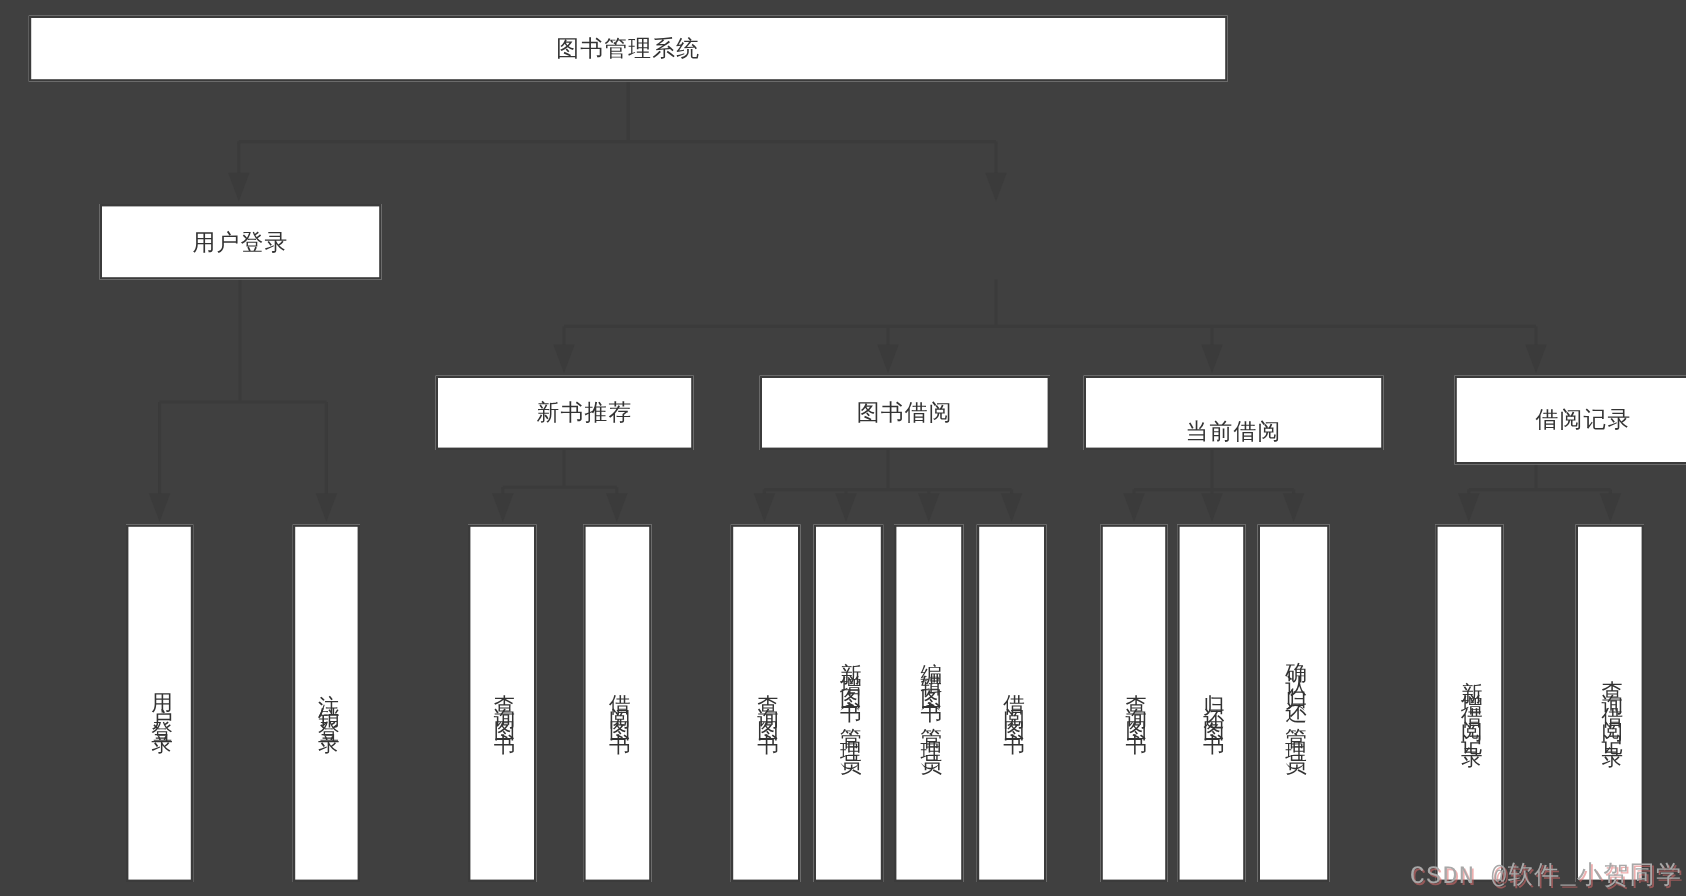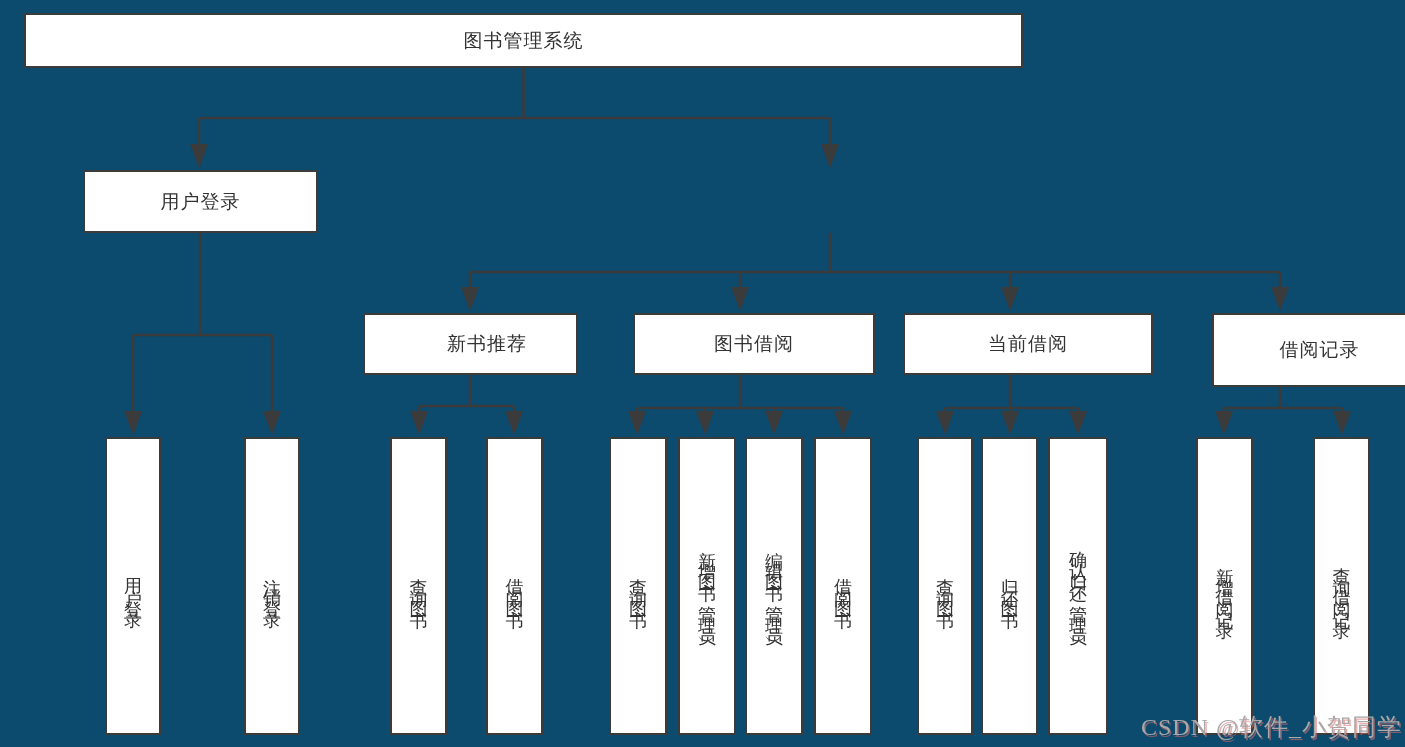--- a/index.html
+++ b/index.html
@@ -1,20 +1,20 @@
 <!DOCTYPE html>
 <html><head>
 <meta charset="utf-8">
 <style>
   html,body{margin:0;padding:0;background:#ffffff;}
   .stage{
     position:relative;
     width:1405px;height:747px;
-    background:#0c4a6e;
-    font-family:Liberation Serif, serif;
+    background:#404040;
+    font-family:Liberation Mono, monospace;
     color:#333333;
     overflow:hidden;
   }
   .wires{position:absolute;left:0;top:0;width:1405px;height:747px;}
   .wires path{stroke:#3b3b3b;stroke-width:2.6;fill:none;}
   .wires polygon{fill:#3b3b3b;stroke:none;}
   .node{
     position:absolute;
     box-sizing:border-box;
     background:#ffffff;
@@ -30,21 +30,21 @@
   .leaf .vtxt{
     writing-mode:vertical-rl;
     text-orientation:mixed;
     letter-spacing:11px;
     line-height:1;
     white-space:nowrap;
   }
   .watermark{
     position:absolute;
     right:3px;bottom:4px;
-    font-size:24px;
+    font-size:21px;
     color:#a8a8a8;
     text-shadow:1.5px 1.5px 0 rgba(222,110,110,0.55);
     letter-spacing:1px;
     pointer-events:none;
   }
 </style>
 </head>
 <body>
 
 <div class="stage">
@@ -92,21 +92,21 @@
   <div class="node" style="left:83px;top:170px;width:235px;height:63px;">
     <span>用户登录</span>
   </div>
 
   <div class="node" style="left:363px;top:313px;width:215px;height:62px;padding-left:33px;">
     <span>新书推荐</span>
   </div>
   <div class="node" style="left:633px;top:313px;width:242px;height:62px;">
     <span>图书借阅</span>
   </div>
-  <div class="node" style="left:903px;top:313px;width:250px;height:62px;">
+  <div class="node" style="left:903px;top:313px;width:250px;height:62px;align-items:flex-end;">
     <span>当前借阅</span>
   </div>
   <div class="node" style="left:1172px;top:313px;width:215px;height:74px;margin-left:40px;">
     <span>借阅记录</span>
   </div>
 
   <div class="node leaf" style="left:105px;top:437px;width:56px;height:298px;">
     <span class="vtxt">用户登录</span>
   </div>
   <div class="node leaf" style="left:244px;top:437px;width:56px;height:298px;">

